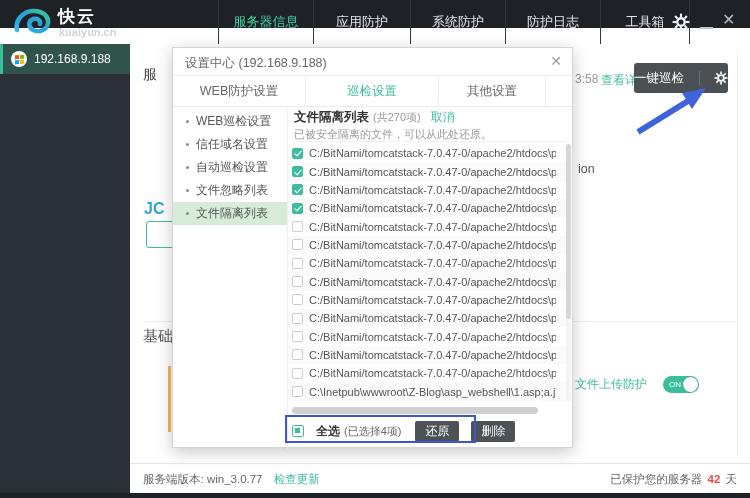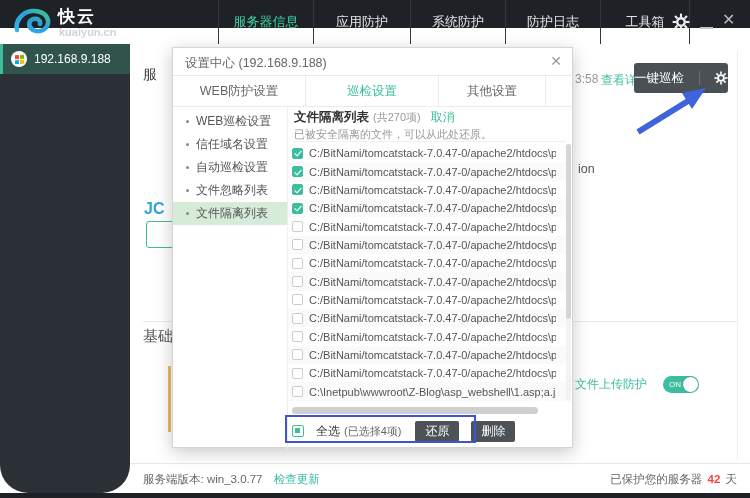--- a/index.html
+++ b/index.html
@@ -16,21 +16,21 @@
   .nav-list { position:absolute; left:218px; top:0; height:44px; display:flex; }
   .nav-item { height:44px; display:flex; align-items:center; justify-content:center;
               font-size:13px; color:#e3e6e8; border-left:1px solid #33383d; cursor:pointer; }
   .nav-item:last-child { border-right:1px solid #33383d; }
   .nav-item.active { color:#3fd3a3; }
   .win-gear { position:absolute; left:672px; top:13px; width:18px; height:18px; color:#eef1f3; cursor:pointer; }
   .win-min  { position:absolute; left:700px; top:27px; width:13px; height:2px; background:#c2c6c9; cursor:pointer; }
   .win-close{ position:absolute; left:722px; top:10px; font-size:16px; color:#b6babd; cursor:pointer; }
 
   
-  .sidebar { position:absolute; left:0; top:44px; width:130px; height:449px; background:#2b3036; z-index:4;border-radius:28px; }
+  .sidebar { position:absolute; left:0; top:44px; width:130px; height:449px; background:#2b3036; z-index:4; }
   .server-item { position:absolute; left:0; top:0; width:130px; height:30px; background:#30544b; cursor:pointer; }
   .server-item .bar { position:absolute; left:0; top:0; width:3px; height:30px; background:#3dbd9e; }
   .os-badge { position:absolute; left:11px; top:7px; width:16px; height:16px; border-radius:50%;
               background:#fff; display:flex; align-items:center; justify-content:center; }
   .winflag { display:grid; grid-template-columns:4px 4px; grid-template-rows:4px 4px; gap:1px; transform:skewY(-4deg); }
   .winflag i { display:block; }
   .winflag i:nth-child(1){ background:#f25022; } .winflag i:nth-child(2){ background:#7fba00; }
   .winflag i:nth-child(3){ background:#00adef; } .winflag i:nth-child(4){ background:#ffb900; }
   .server-ip { position:absolute; left:34px; top:8px; font-size:12px; color:#fff; }
 
@@ -95,21 +95,21 @@
   .cb.checked { background:#3dbd9e; border-color:#3dbd9e; }
   .cb.checked::after { content:""; position:absolute; left:3px; top:0.5px; width:3px; height:6px;
         border:solid #fff; border-width:0 1.5px 1.5px 0; transform:rotate(42deg); }
   .cb.ind { border-color:#3dbd9e; }
   .cb.ind::after { content:""; position:absolute; left:2px; top:2px; width:5px; height:5px; background:#3dbd9e; }
   .path { font-size:11px; color:#555; white-space:nowrap; overflow:hidden; }
   .v-scroll { position:absolute; right:3px; top:37px; width:5px; height:257px; background:#f3f3f3; border-radius:3px; }
   .v-thumb { position:absolute; left:0; top:0; width:5px; height:175px; background:#d6d6d6; border-radius:3px; cursor:pointer; }
   .h-scroll { position:absolute; left:4px; top:300px; width:246px; height:7px; background:#cfcfcf; border-radius:4px; cursor:pointer; }
   .qc-footer { position:absolute; left:4px; top:310px; height:28px; display:flex; align-items:center; white-space:nowrap; }
-  .sa-label { font-size:12px; font-weight:normal; color:#333; margin-left:6px; }
+  .sa-label { font-size:12px; font-weight:bold; color:#333; margin-left:6px; }
   .sa-note { font-size:11px; color:#666; margin-left:4px; }
   .dk-btn { min-width:44px; height:21px; padding:0 10px; background:#4d5256; color:#fff; font-size:12px;
             border:none; border-radius:2px; display:flex; align-items:center; justify-content:center; cursor:pointer; }
   .btn-restore { margin-left:14px; } .btn-delete { margin-left:12px; }
 
   
   .anno-rect { position:absolute; left:285px; top:415px; width:191px; height:28px;
                border:2px solid #3d55cf; z-index:30; pointer-events:none; }
   .anno-arrow { position:absolute; left:632px; top:86px; width:78px; height:52px; z-index:30; pointer-events:none; }
 </style>

